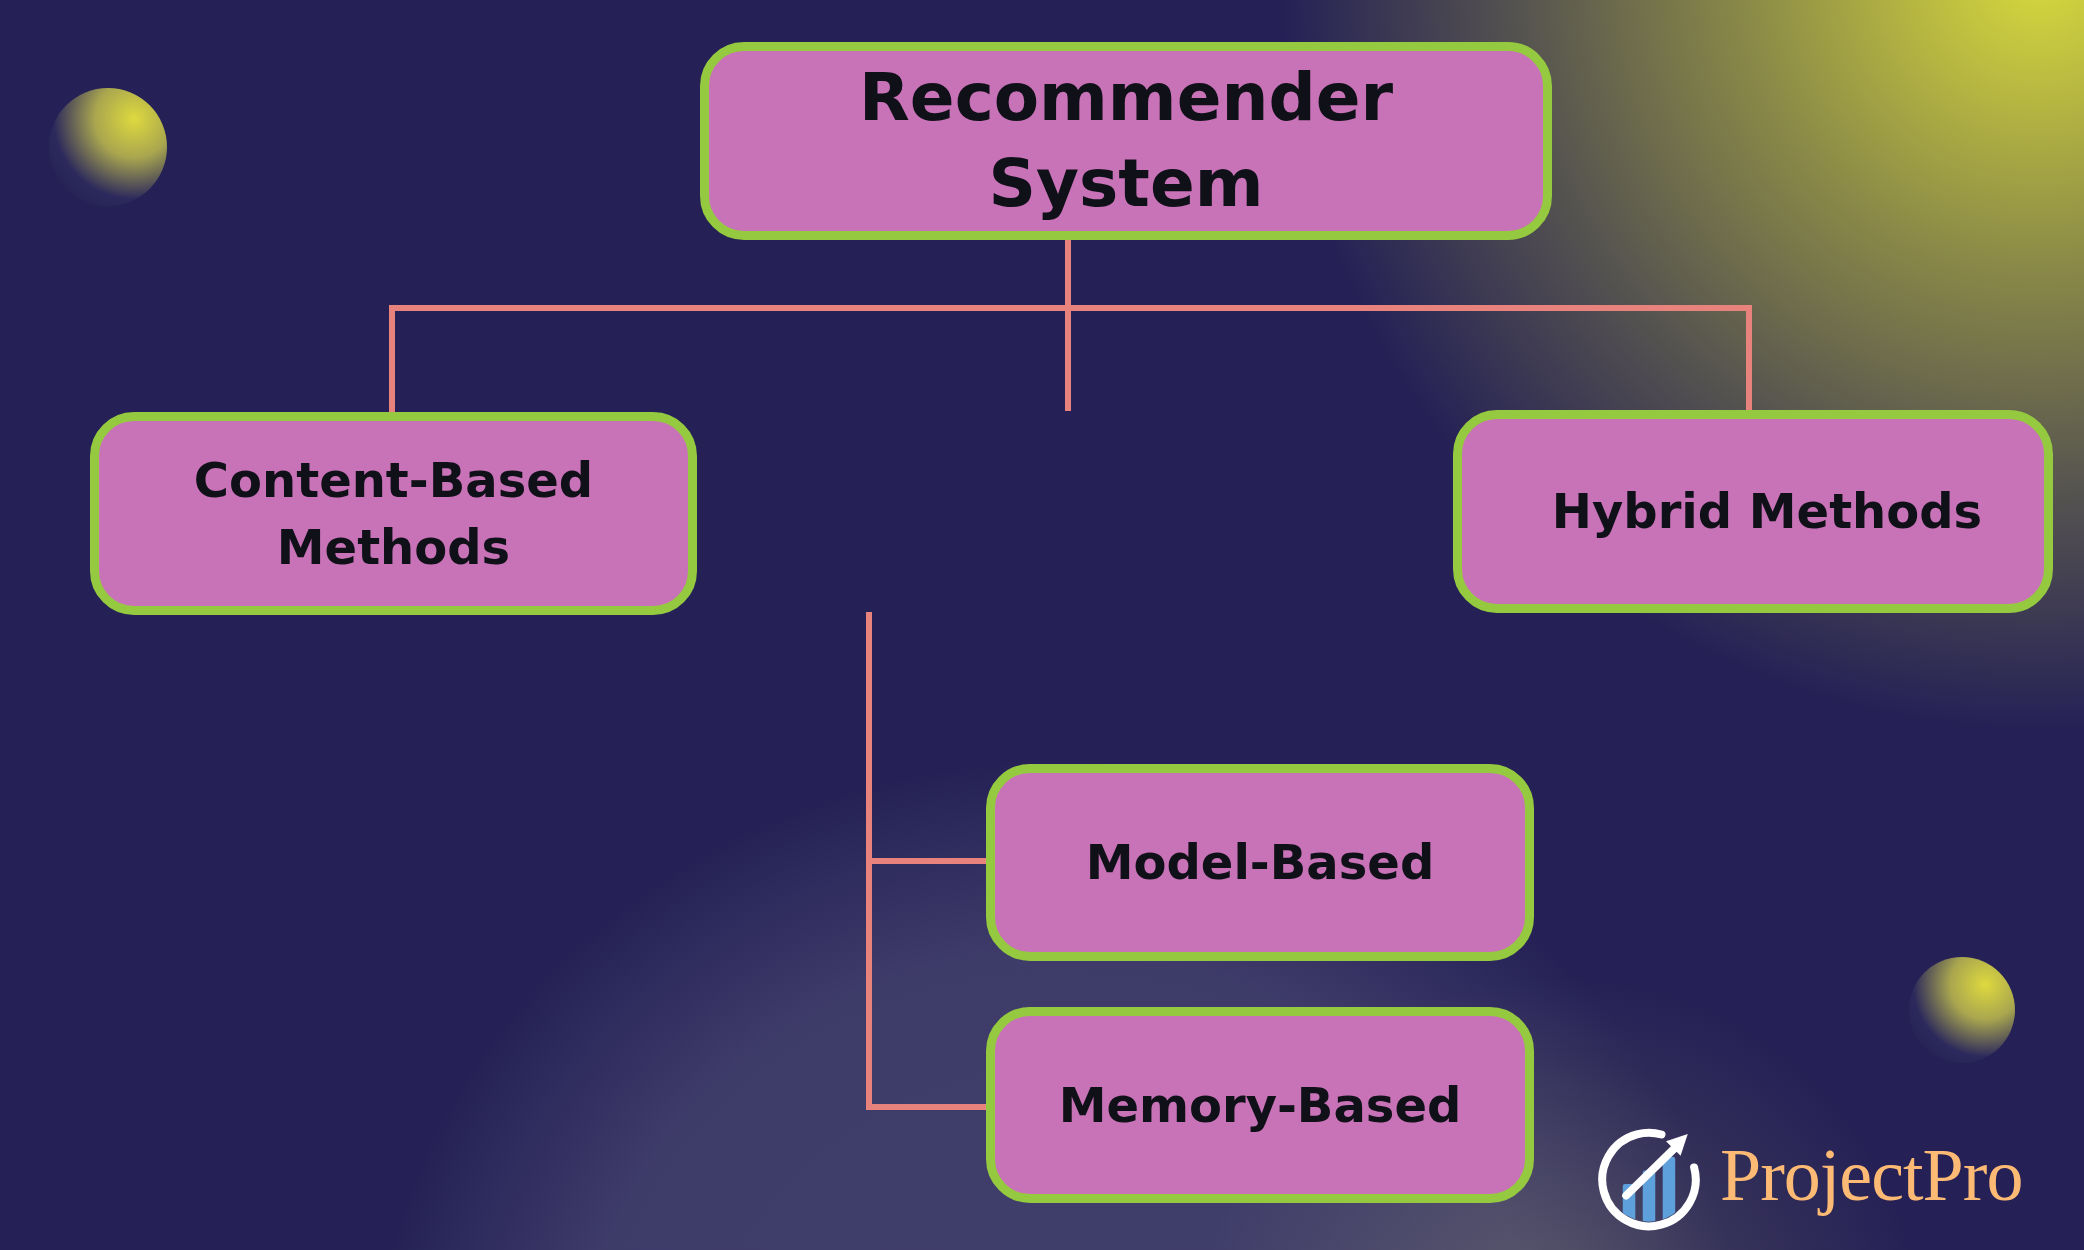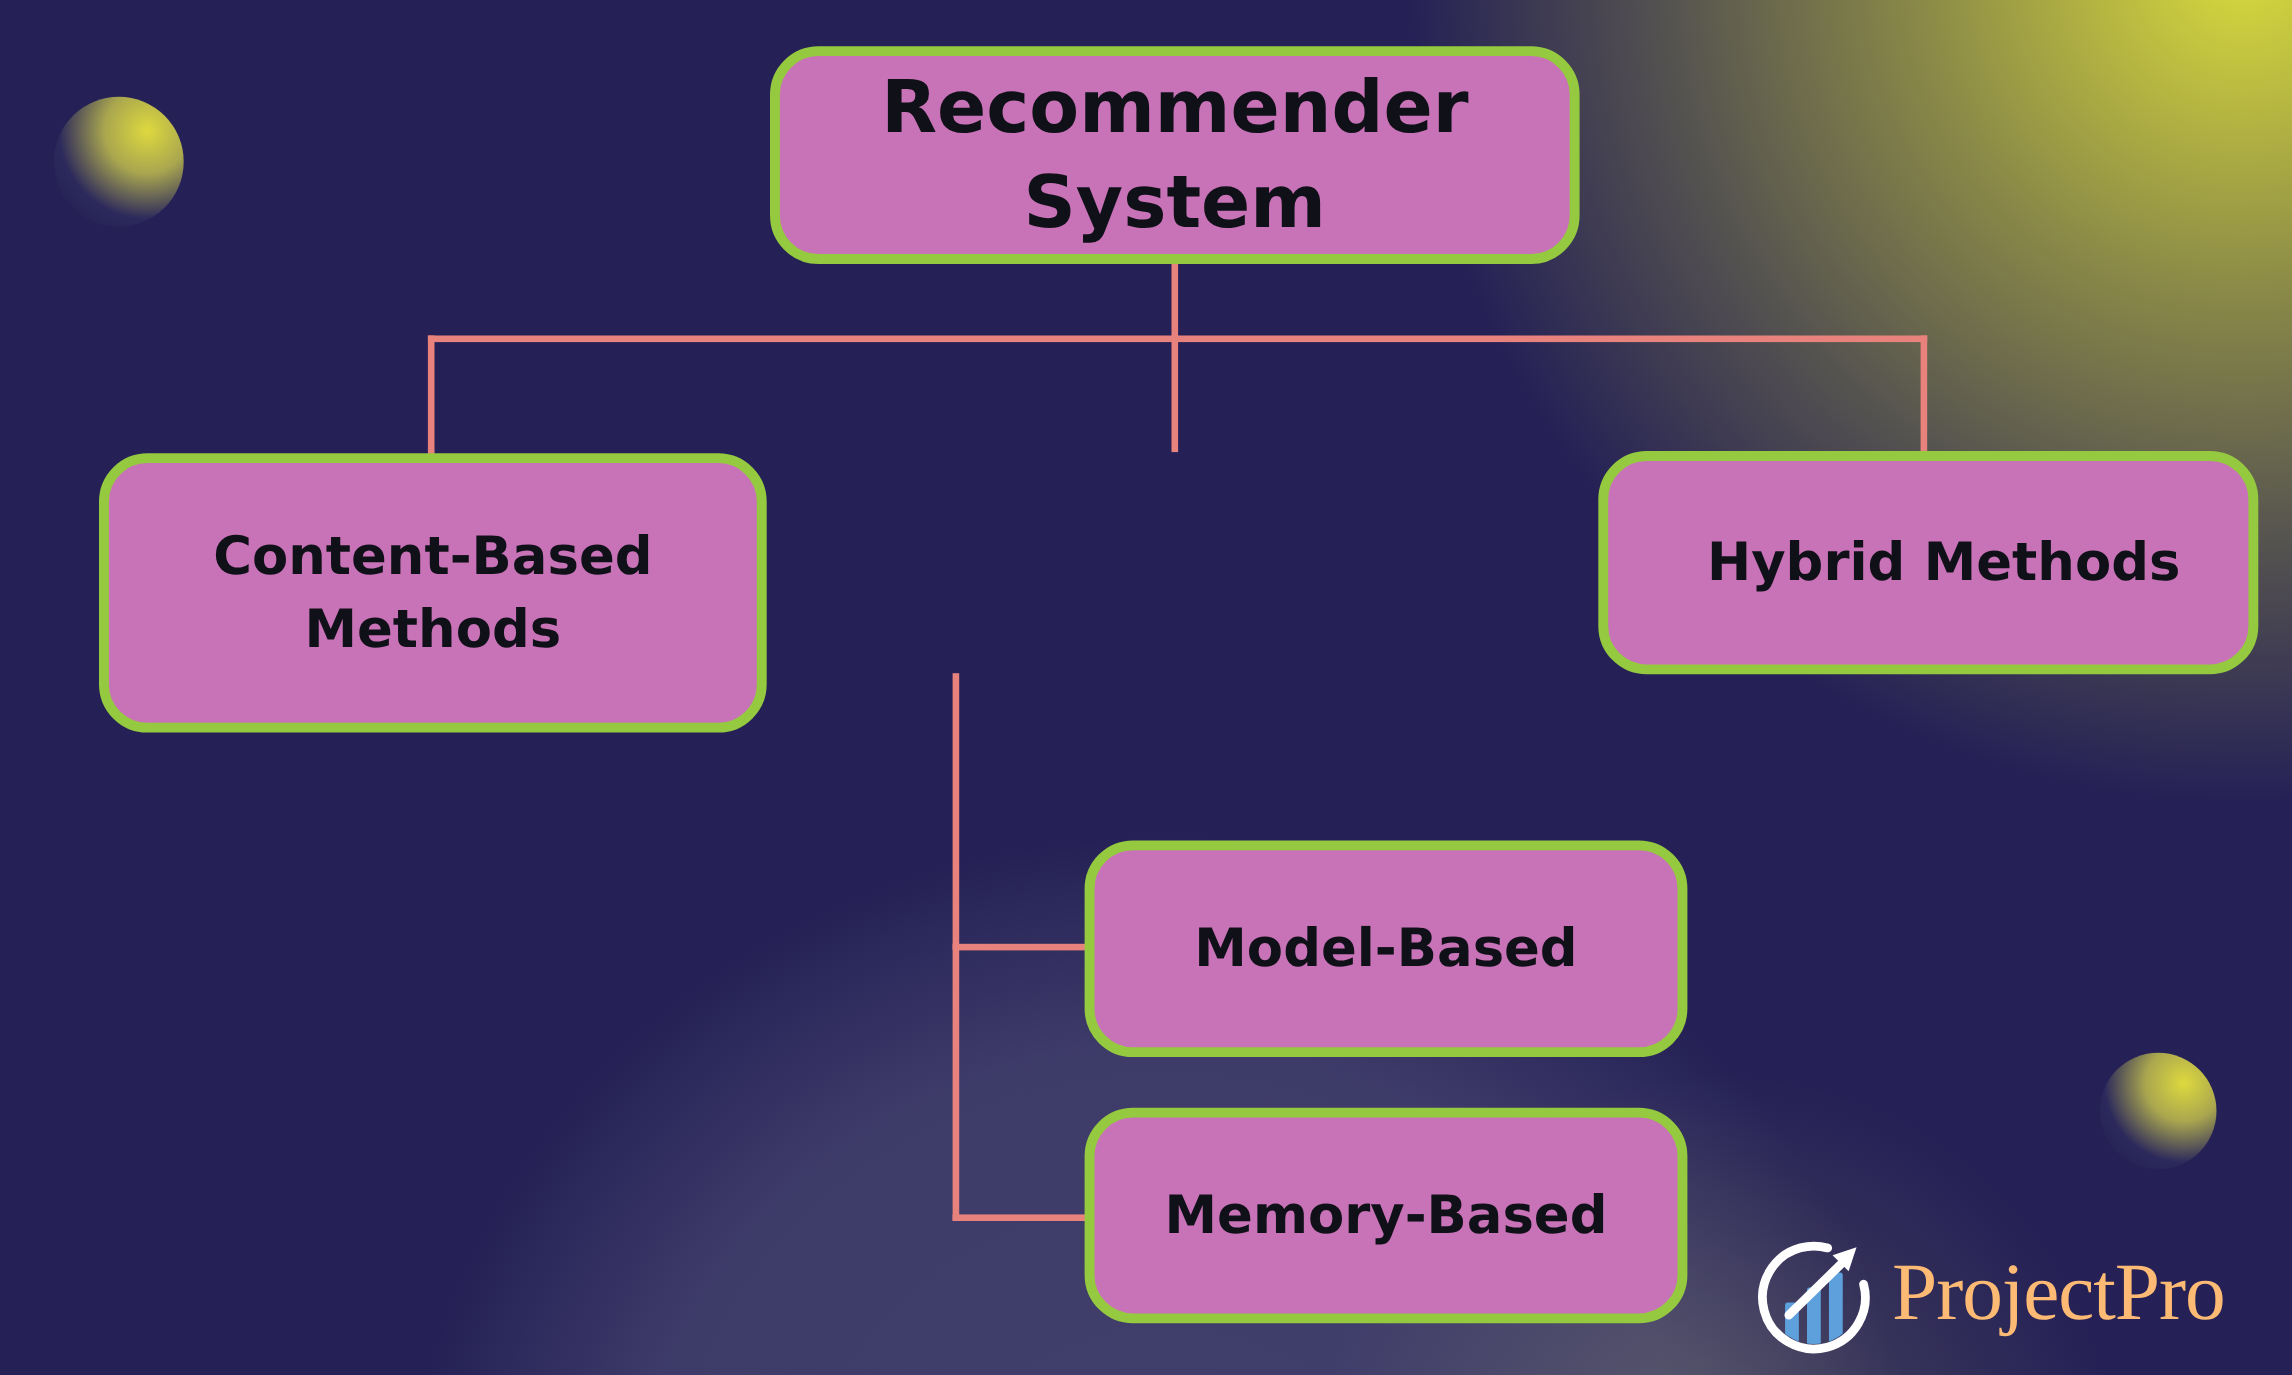--- a/index.html
+++ b/index.html
@@ -43,23 +43,23 @@
     border:9px solid var(--node_border,#95c93f);
     border-radius:44px;
     display:flex;align-items:center;justify-content:center;
     text-align:center;
     color:var(--text,#101018);
     font-weight:700;
     line-height:1.38;
     box-sizing:border-box;
     padding:8px 16px;
   }
-  .node-root{left:700px;top:42px;width:736px;height:198px;font-size:66px;line-height:1.3;}
+  .node-root{left:700px;top:42px;width:852px;height:198px;font-size:66px;line-height:1.3;}
   .node-l1{font-size:48px;}
-  .node-content{left:90px;top:412px;width:607px;height:254px;}
+  .node-content{left:90px;top:412px;width:607px;height:203px;}
   .node-collab{left:767px;top:408px;width:605px;height:207px;}
   .node-hybrid{left:1453px;top:410px;width:600px;height:203px;padding-left:44px;}
   .node-l2{font-size:48px;}
   .node-model{left:986px;top:764px;width:548px;height:197px;}
   .node-memory{left:986px;top:1007px;width:548px;height:196px;}
   
   .logo{
     position:absolute;left:1592px;top:1118px;
     display:flex;align-items:center;gap:14px;
   }

